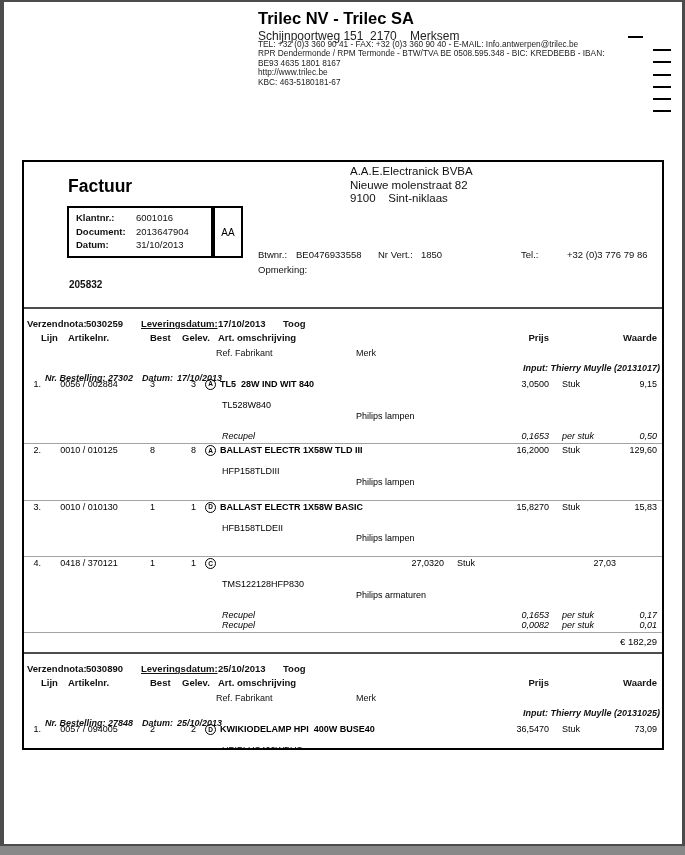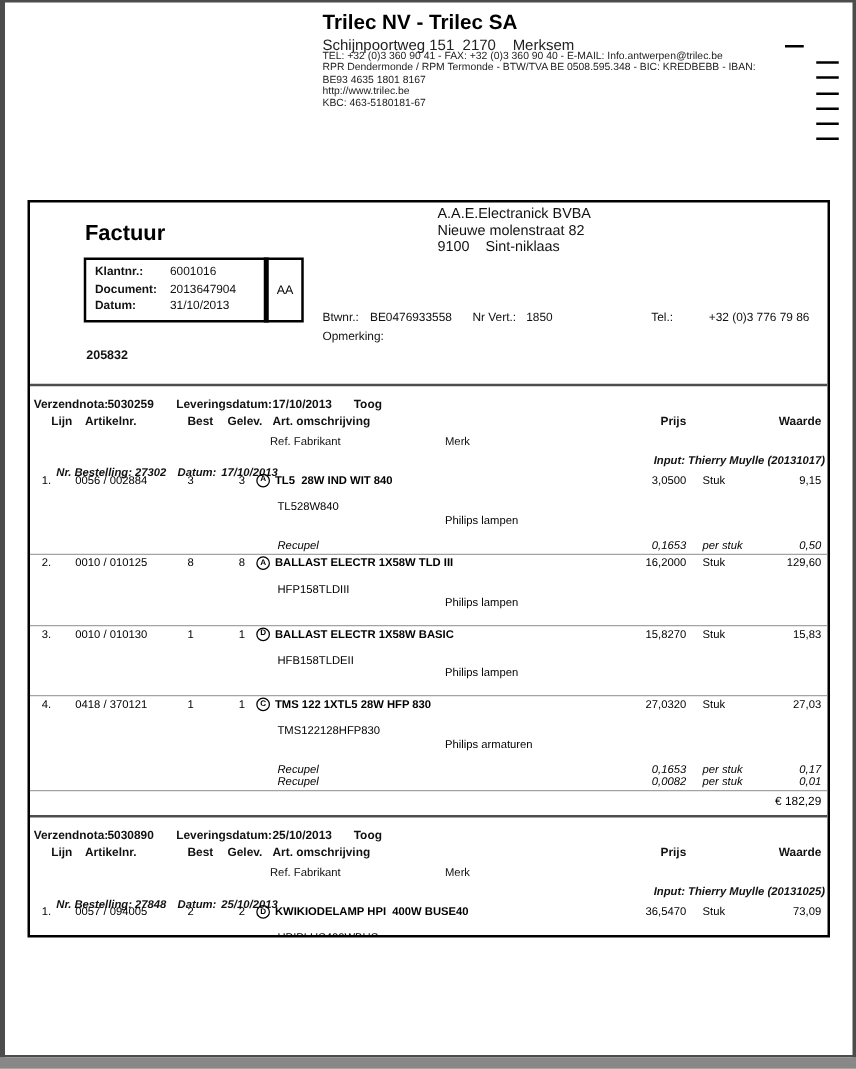--- a/index.html
+++ b/index.html
@@ -45,21 +45,21 @@
   .ib-code{position:absolute;right:0;top:0;width:26px;height:48px;display:flex;align-items:center;justify-content:center;font-size:10px;color:#000;}
 
   .m-item{position:absolute;font-size:9.5px;color:#111;white-space:pre;}
   .ref-number{position:absolute;left:45px;top:117px;font-size:10px;font-weight:bold;}
 
   
   #sections{position:absolute;left:0;top:145px;width:638px;}
   .sec{border-top:2px solid #4d4d4d;padding-top:9px;}
   .sec-h1{position:relative;height:14px;font-size:9.5px;font-weight:bold;}
   .sec-h1 span{position:absolute;white-space:pre;}
-  .sh-vzl{left:3px;} .sh-vzv{left:62px;} .sh-lvl{left:117px;} .sh-lvv{left:194px;} .sh-loc{left:259px;}
+  .sh-vzl{left:3px;} .sh-vzv{left:62px;} .sh-lvl{left:117px;text-decoration:underline;} .sh-lvv{left:194px;} .sh-loc{left:259px;}
   .sec-cols{position:relative;height:16px;font-size:9.5px;font-weight:bold;}
   .sec-cols span{position:absolute;white-space:pre;}
   .sc-lijn{left:17px;} .sc-art{left:44px;} .sc-best{left:126px;} .sc-gelev{left:158px;} .sc-oms{left:194px;}
   .sc-prijs{right:113px;} .sc-waarde{right:5px;}
   .sec-cols2{position:relative;height:15px;font-size:9px;}
   .sec-cols2 span{position:absolute;white-space:pre;}
   .sc-ref{left:192px;} .sc-merk{left:332px;}
   .sec-best-row{position:relative;height:13px;font-size:9px;font-weight:bold;font-style:italic;}
   .sb-left{position:absolute;left:1px;white-space:pre;}
   .sb-nr{margin-right:9px;} .sb-dl{margin-right:4px;}
@@ -282,21 +282,20 @@
 
   <div class="item">
     <div class="irow">
       <span class="c-lijn">4.</span>
       <span class="c-art">0418 / 370121</span>
       <span class="c-best">1</span>
       <span class="c-gelev">1</span>
       <span class="c-code">
                   <span class="code-circle">C</span>
                 </span>
-      <span class="c-desc">TMS 122 1XTL5 28W HFP 830</span>
       <span class="c-prijs">27,0320</span>
       <span class="c-een">Stuk</span>
       <span class="c-waarde">27,03</span>
     </div>
     <div class="irow">
       <span></span>
                 <span></span>
                 <span></span>
                 <span></span>
                 <span></span>

